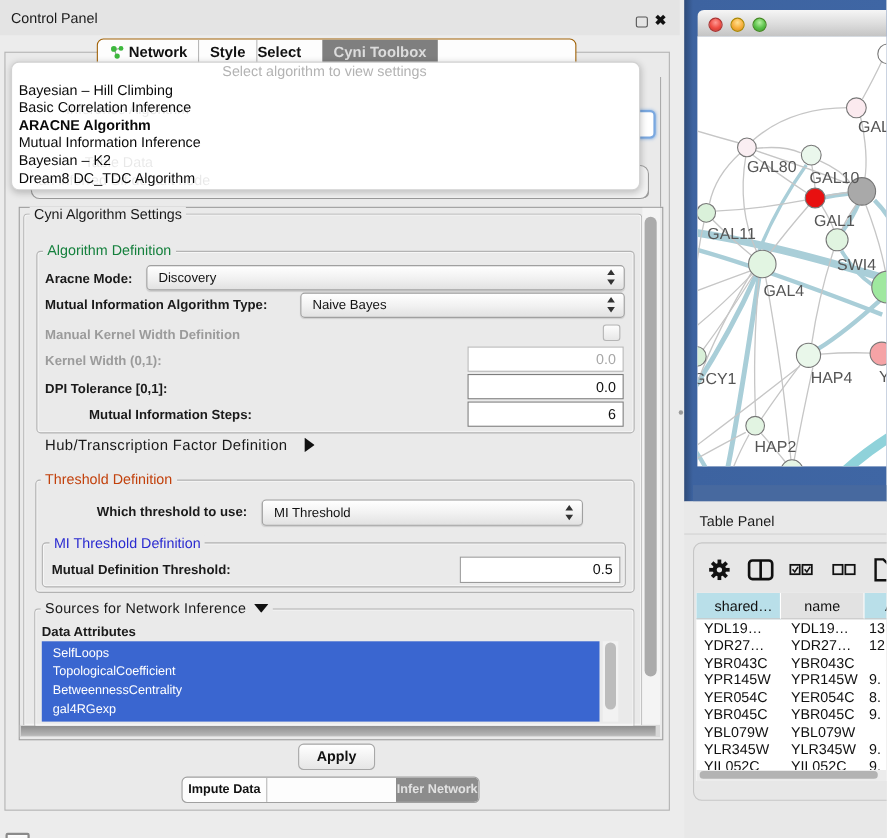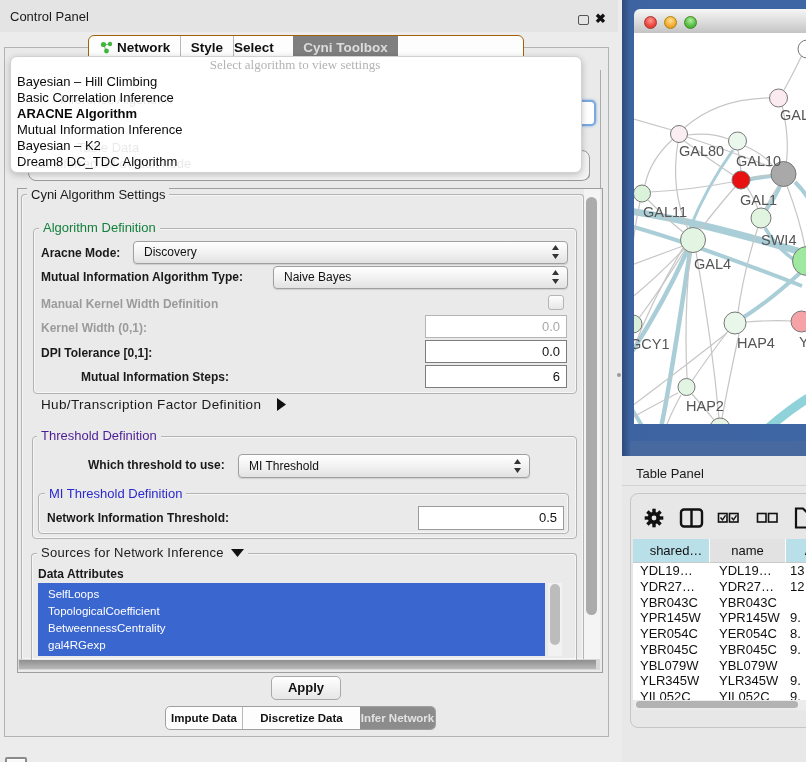--- a/index.html
+++ b/index.html
@@ -215,54 +215,53 @@
 
 <div class="lbl abs" style="left:41px;top:370px;margin-left:40px;">Mutual Information Steps:</div>
 <div class="field" style="left:425px;top:365px;width:142px;height:23px;line-height:21px;border-color:#7d7d7d;">6</div>
 
 <div class="abs" style="left:41px;top:397px;font-size:13.5px;letter-spacing:0.35px;color:#1a1a1a;">Hub/Transcription Factor Definition</div>
 <svg class="abs" style="left:276px;top:398px;" width="10" height="13" viewBox="0 0 10 13">
     <path d="M1,0 L10,6.5 L1,13 Z" fill="#111"></path>
   </svg>
 
 <div class="gbox" style="left:32px;top:436px;width:543px;height:101px;"></div>
-<div class="gtitle" style="left:37px;top:429px;color:#4c1d95;">Threshold Definition</div>
+<div class="gtitle" style="left:37px;top:429px;color:#c2410c;">Threshold Definition</div>
 
 <div class="lbl abs" style="left:88px;top:458px;">Which threshold to use:</div>
 <div class="combo" style="left:238px;top:454px;width:290px;height:22px;">
     <span class="ct" style="top:4px;">MI Threshold</span>
   <svg class="arrows" style="top:3px;" width="9" height="16" viewBox="0 0 9 16">
       <path d="M4.5,1 L8,6 H1 Z M4.5,15 L1,10 H8 Z" fill="#333"></path>
     </svg>
 </div>
 
 <div class="gbox" style="left:38px;top:493px;width:529px;height:39px;"></div>
 <div class="gtitle" style="left:45px;top:487px;color:#2a2ad0;">MI Threshold Definition</div>
-<div class="lbl abs" style="left:47px;top:511px;">Network Information Threshold:</div>
+<div class="lbl abs" style="left:47px;top:511px;">Mutual Definition Threshold:</div>
 <div class="field" style="left:418px;top:506px;width:146px;height:24px;line-height:22px;border-color:#9b9b9b;">0.5</div>
 
 <div class="gbox" style="left:31px;top:553px;width:544px;height:106px;border-bottom:none;border-radius:4px 4px 0 0;"></div>
 <div class="gtitle" style="left:37px;top:546px;color:#1a1a1a;font-size:13px;letter-spacing:0.25px;">Sources for Network Inference
   <svg width="13" height="9" viewBox="0 0 13 9" style="margin-left:3px;">
       <path d="M0,1 L13,1 L6.5,9 Z" fill="#111"></path>
     </svg>
 </div>
 <div class="lbl abs" style="left:38px;top:567px;">Data Attributes</div>
 
 <div class="abs" style="left:38px;top:583px;width:507px;height:73px;background:#3a66d0;color:#fff;font-size:11.5px;overflow:hidden;">
   <div style="padding:3px 0 0 10px;line-height:17px;">SelfLoops<br>TopologicalCoefficient<br>BetweennessCentrality<br>gal4RGexp</div>
 </div>
 <div class="abs" style="left:548px;top:583px;width:14px;height:73px;background:#f2f2f2;"></div>
 <div class="abs" style="left:550px;top:584px;width:10px;height:61px;background:#bcbcbc;border-radius:5px;"></div>
 
 <div class="abs" style="left:271px;top:676px;width:68px;height:22px;border:1px solid #a8a8a8;border-radius:5px;background:linear-gradient(#ffffff,#f1f1f1 55%,#e6e6e6);text-align:center;line-height:21px;font-size:13px;font-weight:600;color:#111;">Apply</div>
 
 <div class="abs" style="left:165px;top:706px;width:269px;height:22px;border:1px solid #a0a0a0;border-radius:5px;background:#fdfdfd;overflow:hidden;font-size:11.5px;font-weight:bold;white-space:nowrap;">
   <div class="abs" style="left:0;top:0;width:76px;height:22px;text-align:center;line-height:22px;border-right:1px solid #b8b8b8;color:#111;">Impute Data</div>
-  <div class="abs" style="left:77px;top:0;width:117px;height:22px;text-align:center;line-height:22px;color:#111;">Discretize Data</div>
   <div class="abs" style="left:194px;top:0;width:75px;height:22px;text-align:center;line-height:22px;background:#8c8c8c;color:#e2e2e2;">Infer Network</div>
 </div>
 
 <div class="abs" style="left:88px;top:35px;width:434px;height:23px;border:1px solid #a16207;border-radius:6px 6px 0 0;background:#fdfdfd;overflow:hidden;font-size:13.5px;font-weight:bold;color:#111;white-space:nowrap;">
   <div class="abs" style="left:0;top:0;width:91px;height:23px;line-height:23px;border-right:1px solid #b8b8b8;">
     <svg style="position:absolute;left:11px;top:5px;" width="13" height="13" viewBox="0 0 13 13">
         <g stroke="#9a9a9a" stroke-width="1">
           <line x1="4" y1="4" x2="10" y2="3"></line>
           <line x1="4" y1="4" x2="6" y2="10"></line>
         </g>
@@ -276,21 +275,21 @@
   <div class="abs" style="left:145px;top:0;width:58px;height:23px;text-align:left;line-height:23px;">Select</div>
   <div class="abs" style="left:204px;top:0;width:105px;height:23px;text-align:center;line-height:23px;background:#7f7f7f;color:#dcdcdc;">Cyni Toolbox</div>
 </div>
 
 <div class="abs" style="left:566px;top:100px;width:26px;height:22px;border:2px solid #7aa8e0;border-radius:5px;box-shadow:0 0 3px #7aa8e0;background:#fff;"></div>
 <div class="abs" style="left:560px;top:156px;width:28px;height:22px;border:1px solid #9a9a9a;border-radius:5px;background:#f5f5f5;"></div>
 <div class="abs" style="left:28px;top:150px;width:560px;height:29px;border:1px solid #9a9a9a;border-radius:8px;background:#f3f3f3;"></div>
 <div class="abs" style="left:600px;top:70px;width:1px;height:118px;background:#ababab;"></div>
 
 <div class="abs" style="left:10px;top:56px;width:570px;height:115px;background:#fff;border:1px solid #d2d2d2;border-radius:7px;box-shadow:0 2px 7px rgba(0,0,0,0.22);"></div>
-<div class="abs" style="left:10px;top:57px;width:570px;text-align:center;font-size:13px;color:#b3b3b3;font-family:Liberation Serif, serif;">Select algorithm to view settings</div>
+<div class="abs" style="left:10px;top:57px;width:570px;text-align:center;font-size:13px;color:#b3b3b3;">Select algorithm to view settings</div>
 <div class="abs" style="left:60px;top:92px;font-size:13px;color:rgba(0,0,0,0.09);">Inference Algorithm</div>
 <div class="abs" style="left:77px;top:140px;font-size:13px;color:rgba(0,0,0,0.09);">Table Data</div>
 <div class="abs" style="left:35px;top:156px;font-size:13px;color:rgba(0,0,0,0.09);">an inferred Sif default node</div>
 <div class="abs" style="left:17px;top:74px;font-size:13px;color:#0a0a0a;line-height:16px;">
 Bayesian – Hill Climbing<br>
 Basic Correlation Inference<br>
 <b>ARACNE Algorithm</b><br>
 Mutual Information Inference<br>
 Bayesian – K2<br>
 Dream8 DC_TDC Algorithm

